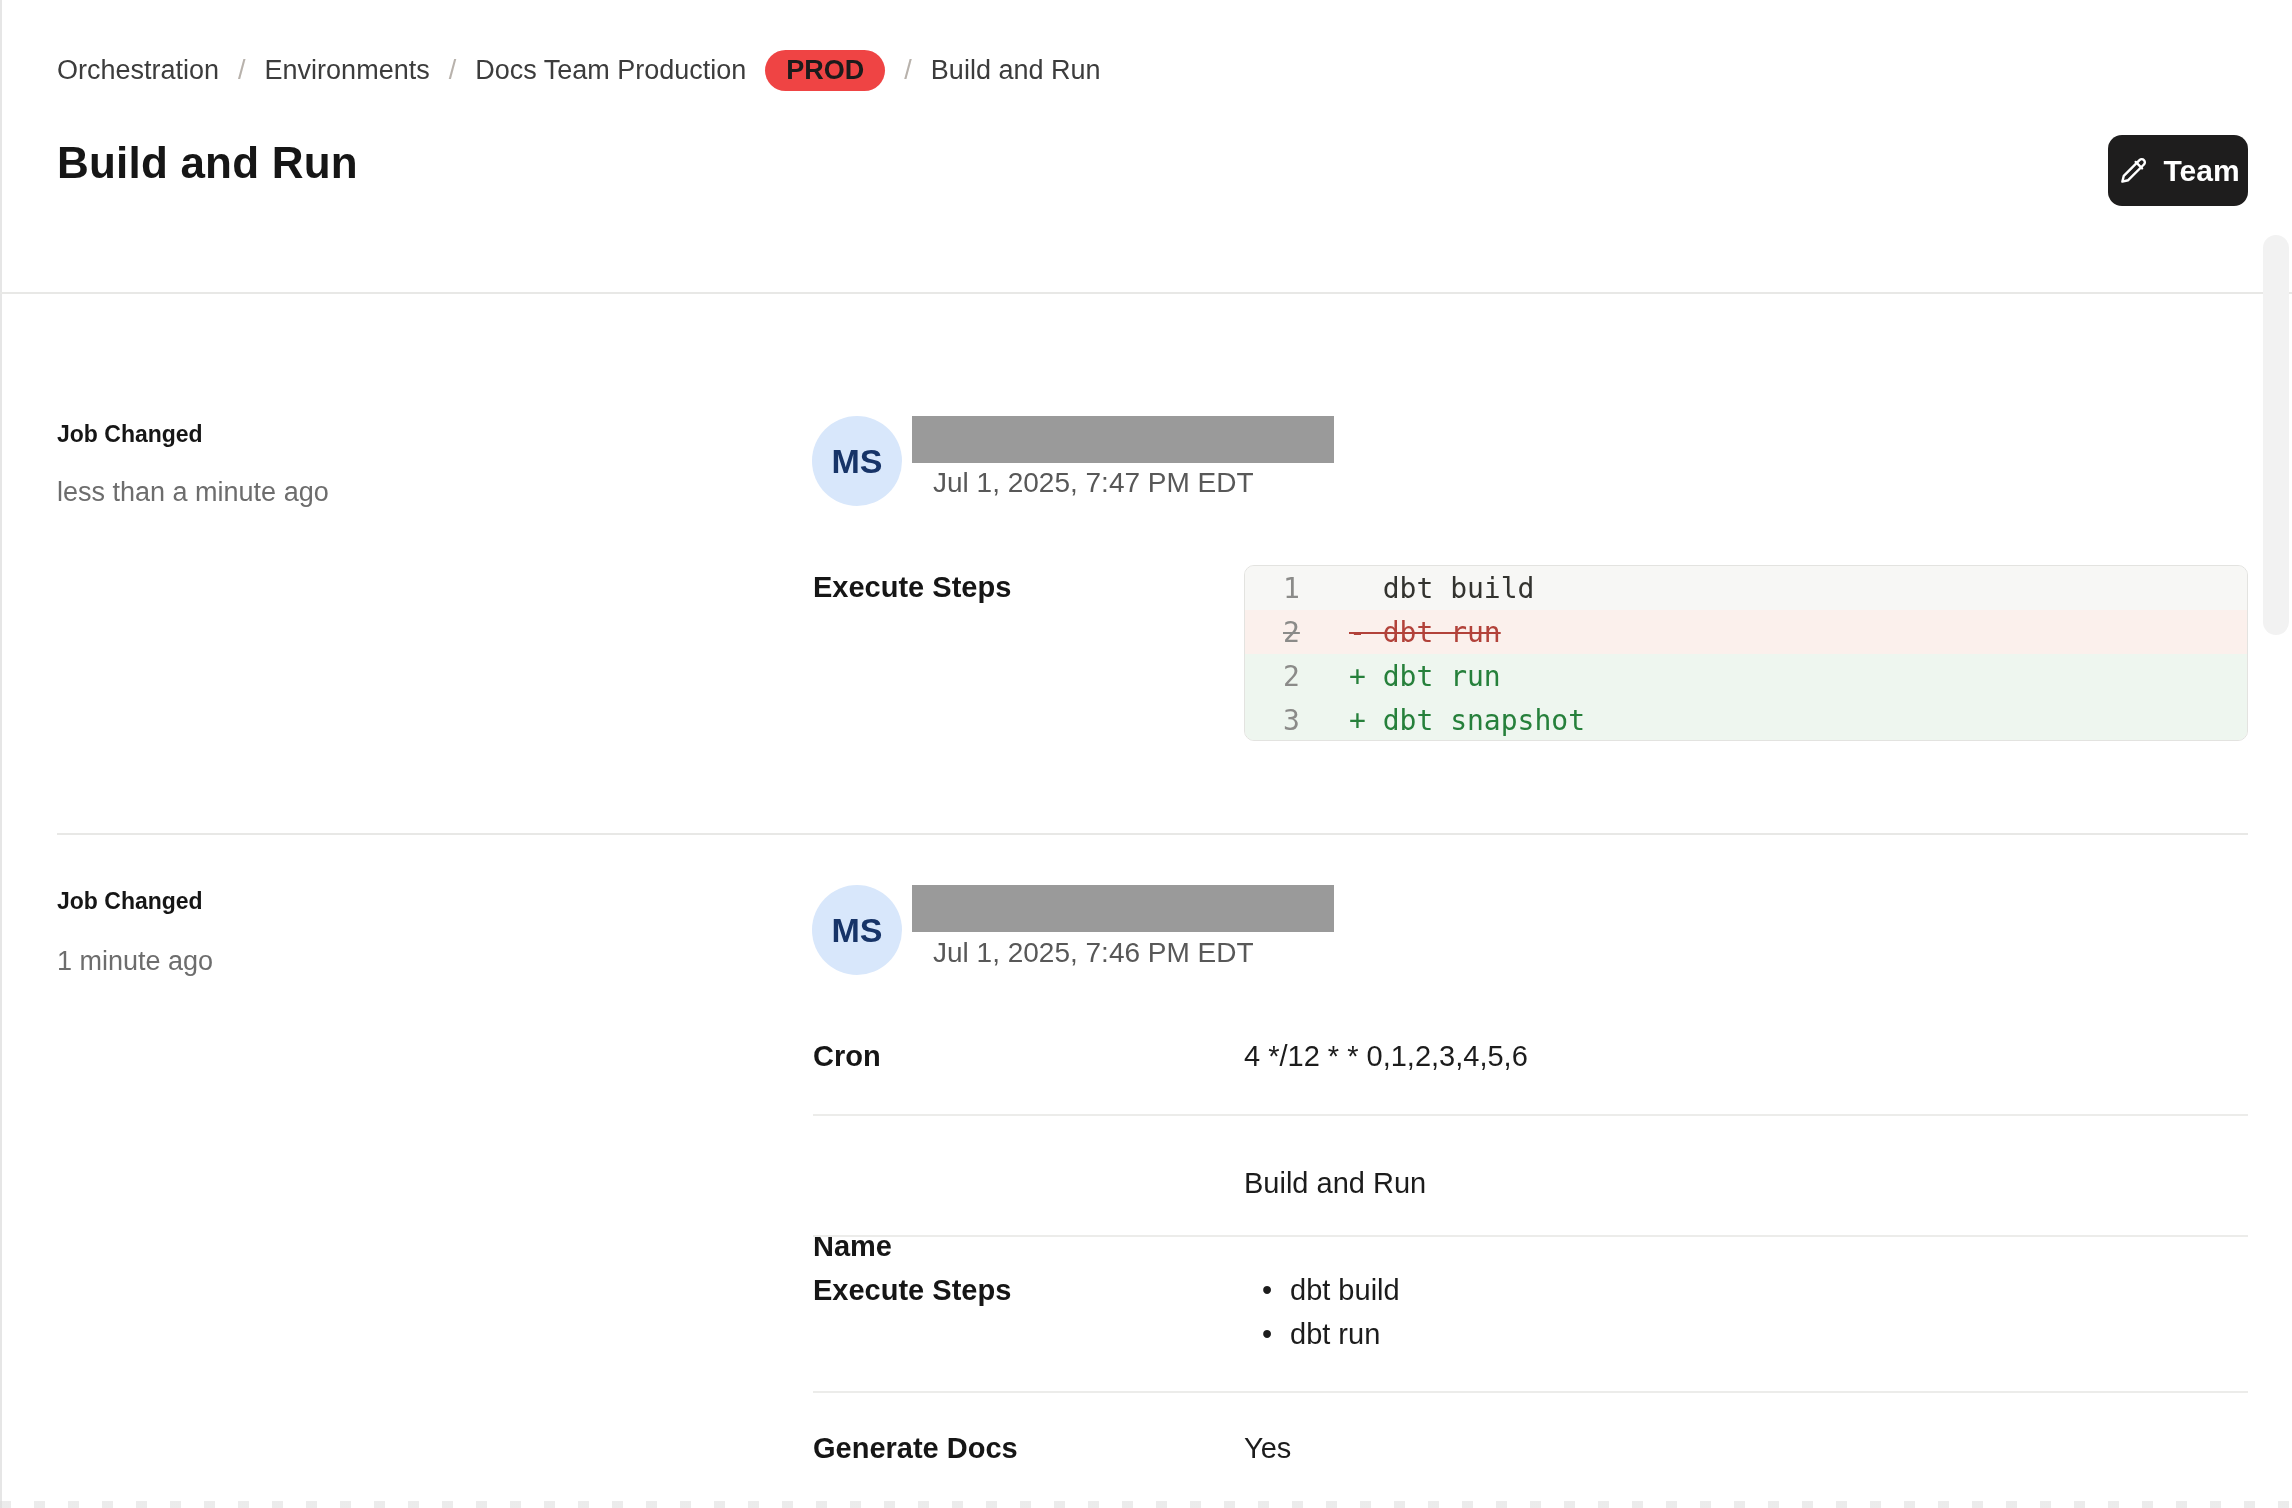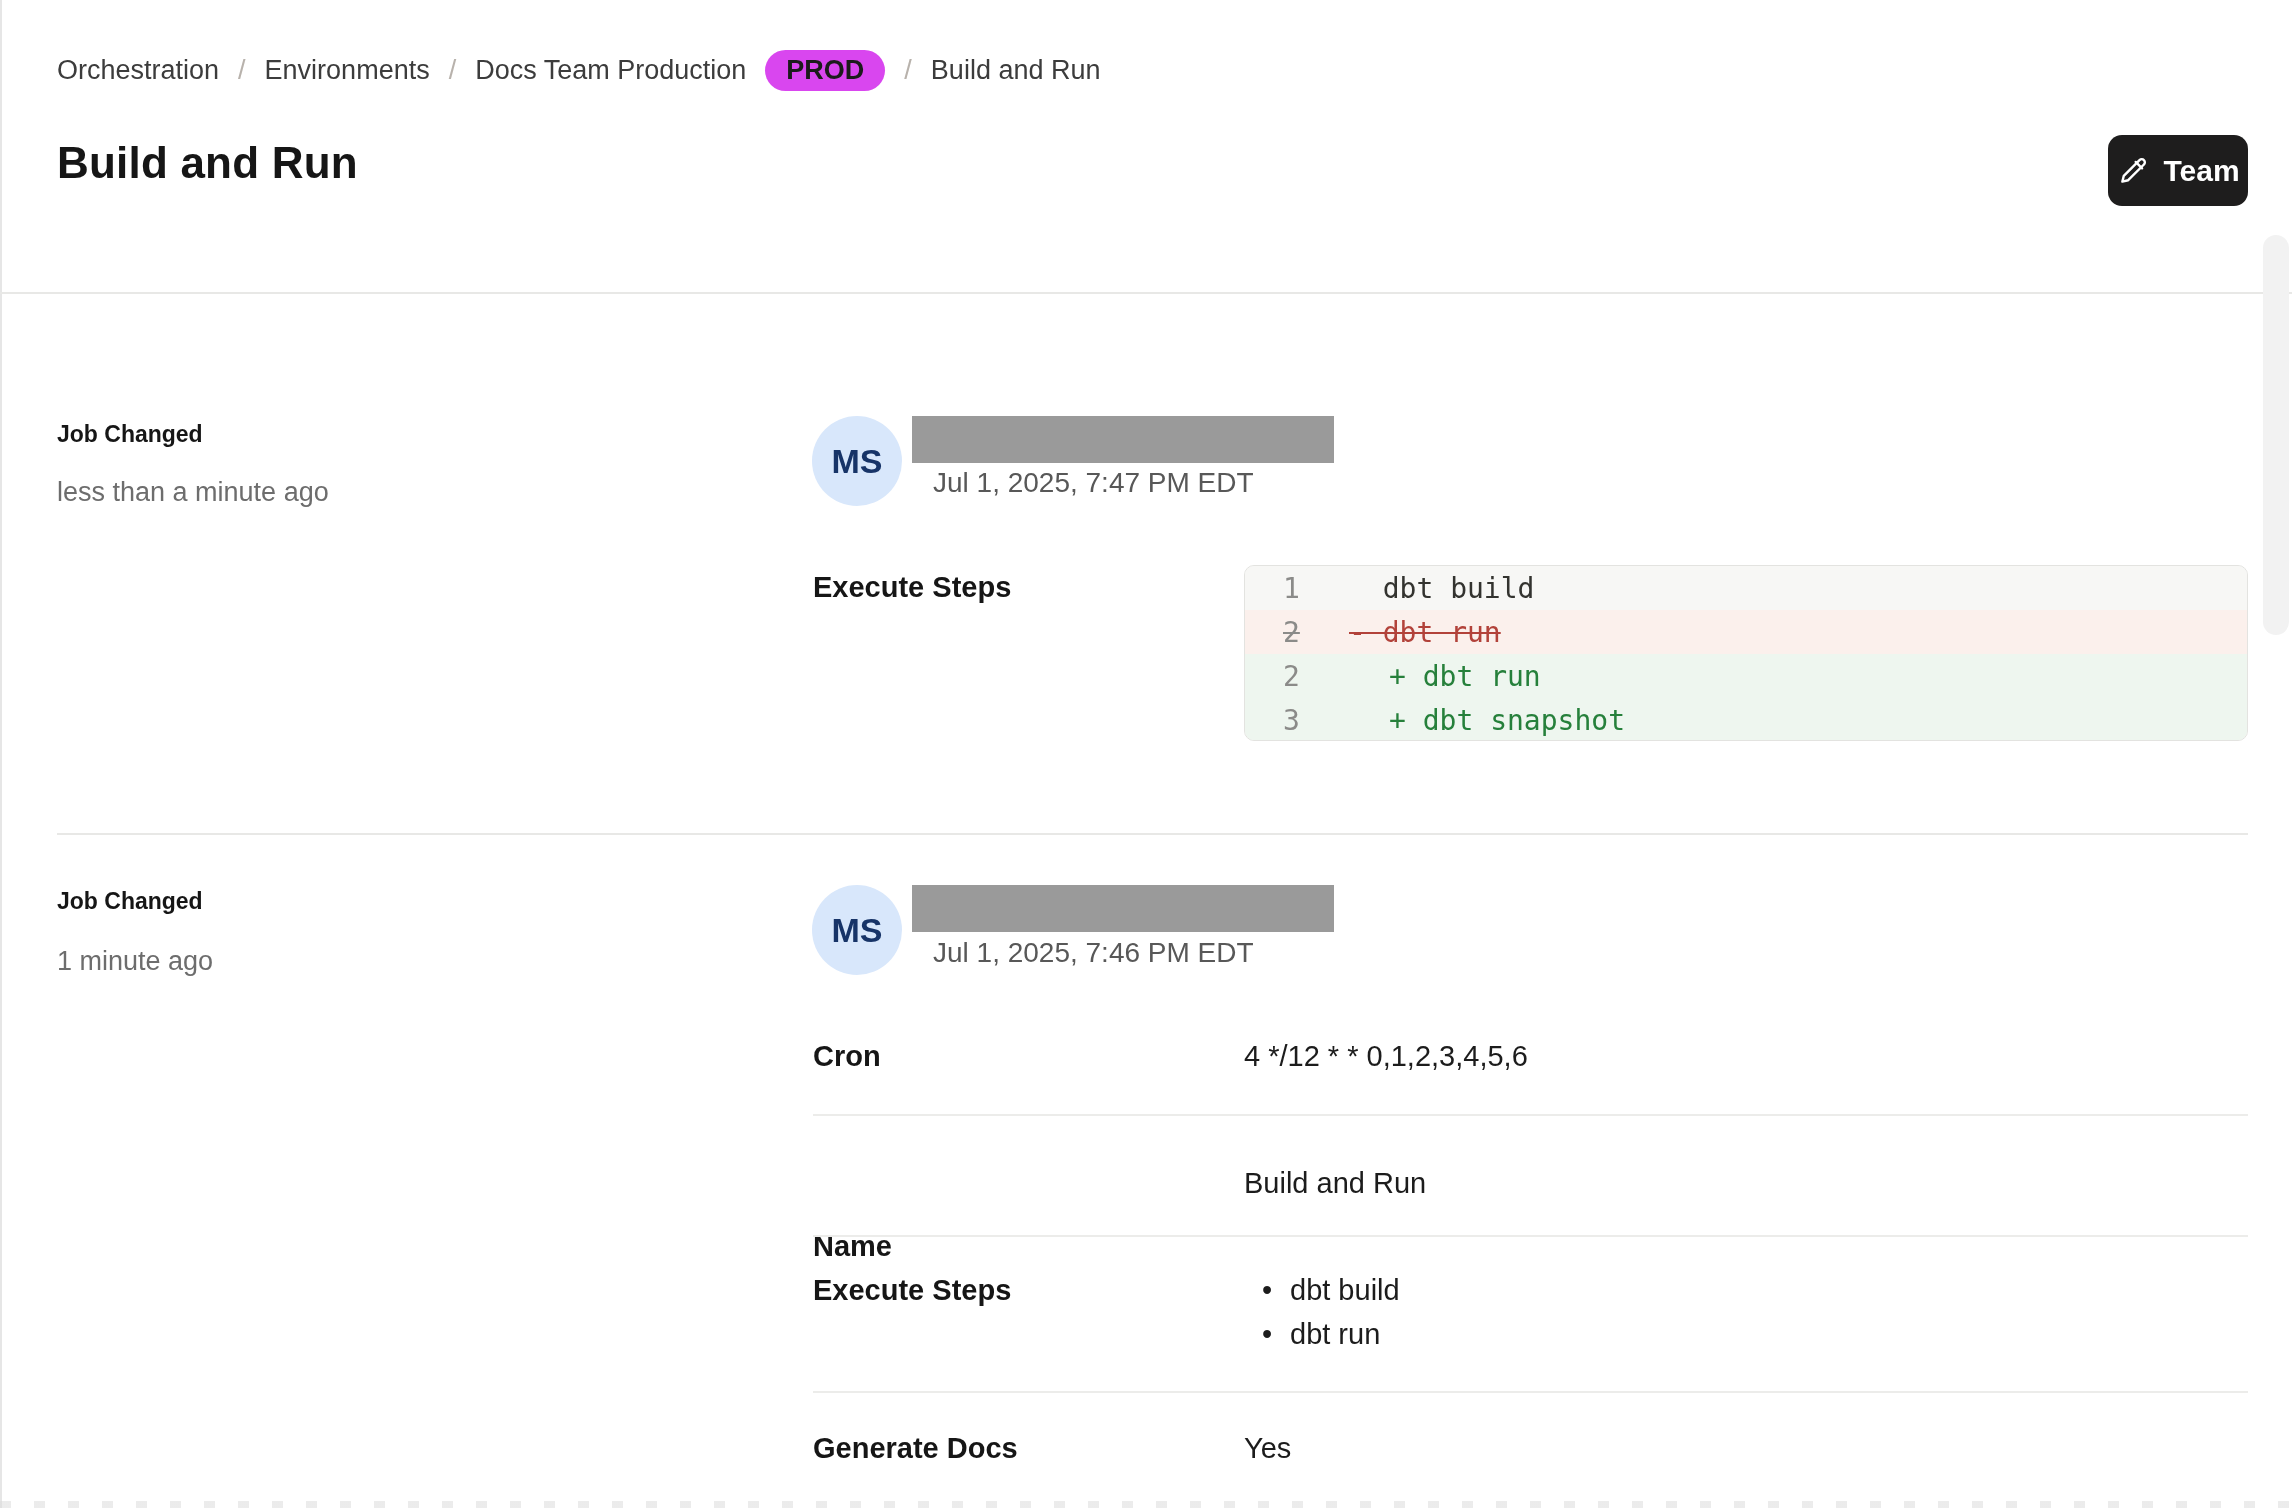--- a/index.html
+++ b/index.html
@@ -5,21 +5,21 @@
   html,body{margin:0;padding:0;background:#fff;}
   .page{position:relative;width:2292px;height:1508px;background:#ffffff;overflow:hidden;
         font-family:"Liberation Sans",sans-serif;color:#1a1a1a;}
   .left-border{position:absolute;left:0;top:0;width:2px;height:1508px;background:#e6e6e6;}
 
   
   .breadcrumb{position:absolute;left:57px;top:46px;height:48px;display:flex;align-items:center;gap:19px;
               font-size:27px;color:#3c3c3c;white-space:nowrap;}
   .breadcrumb a{color:#3c3c3c;text-decoration:none;cursor:pointer;}
   .breadcrumb .sep{color:#b8b2ac;}
-  .chip{background:#d946ef;color:#1b1b1b;font-weight:700;font-size:27px;
+  .chip{background:#ef4444;color:#1b1b1b;font-weight:700;font-size:27px;
         border-radius:999px;padding:7px 21px;line-height:1;}
   .breadcrumb .current{color:#3c3c3c;}
 
   
   .page-title{position:absolute;left:57px;top:138px;margin:0;font-size:44px;font-weight:700;color:#161616;letter-spacing:.2px;}
   .edit-btn{position:absolute;left:2108px;top:135px;width:140px;height:71px;background:#1e1d1d;border:none;
             border-radius:14px;display:flex;align-items:center;justify-content:center;gap:13px;cursor:pointer;}
   .edit-btn span.lbl{color:#fff;font-size:30px;font-weight:600;font-family:"Liberation Sans",sans-serif;}
   .pencil{display:flex;align-items:center;}
 
@@ -51,21 +51,21 @@
         font-family:"DejaVu Sans Mono",monospace;font-size:28px;}
   .diff-line{height:44px;display:flex;align-items:center;padding-left:38px;white-space:pre;}
   .diff-line .gutter{display:inline-block;width:66px;color:#8b8b89;}
   .diff-line .code{white-space:pre;}
   .diff-line.context{background:#f7f7f5;}
   .diff-line.context .code{color:#33332f;}
   .diff-line.removed{background:#fbf0ec;}
   .diff-line.removed .gutter{text-decoration:line-through;}
   .diff-line.removed .code{color:#b2423a;text-decoration:line-through;}
   .diff-line.added{background:#eef6ef;}
-  .diff-line.added .code{color:#26803b;margin-left:40px;}
+  .diff-line.added .code{color:#26803b;}
 
   
   .bullet{position:absolute;left:1262px;font-size:29px;color:#1c1c1c;}
   .bullet .dot{display:inline-block;width:28px;color:#1c1c1c;}
 
   
   .scroll-thumb{position:absolute;left:2263px;top:235px;width:26px;height:400px;background:#f2f2f2;border-radius:13px;}
   .bottom-ticks{position:absolute;left:0;top:1501px;width:2292px;height:7px;opacity:.55;
     background:repeating-linear-gradient(90deg,#dcdcdc 0 11px,transparent 11px 34px);}
 </style>

